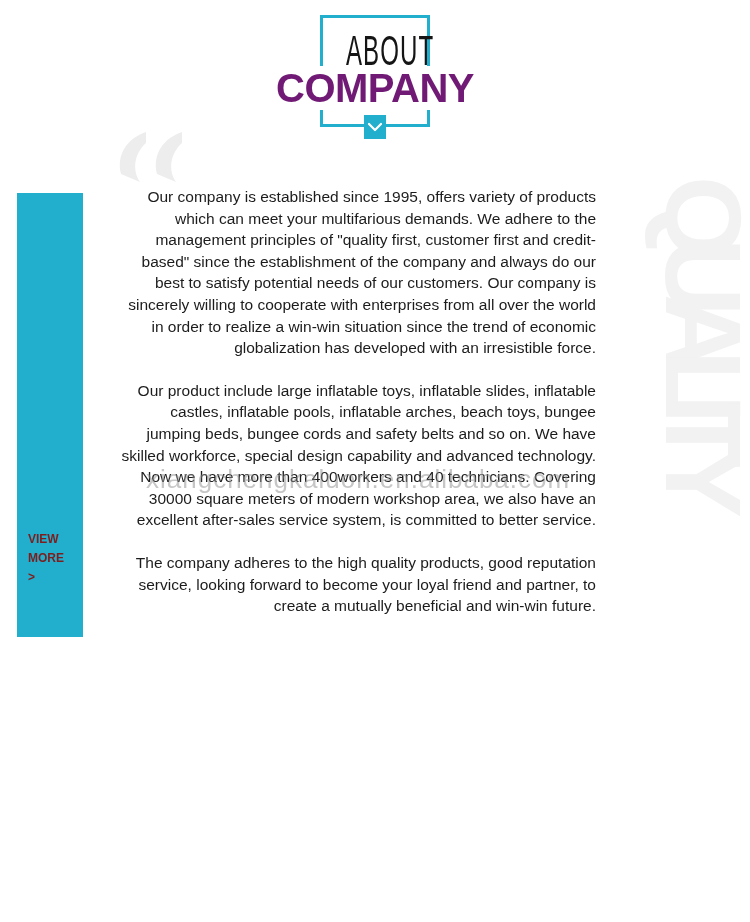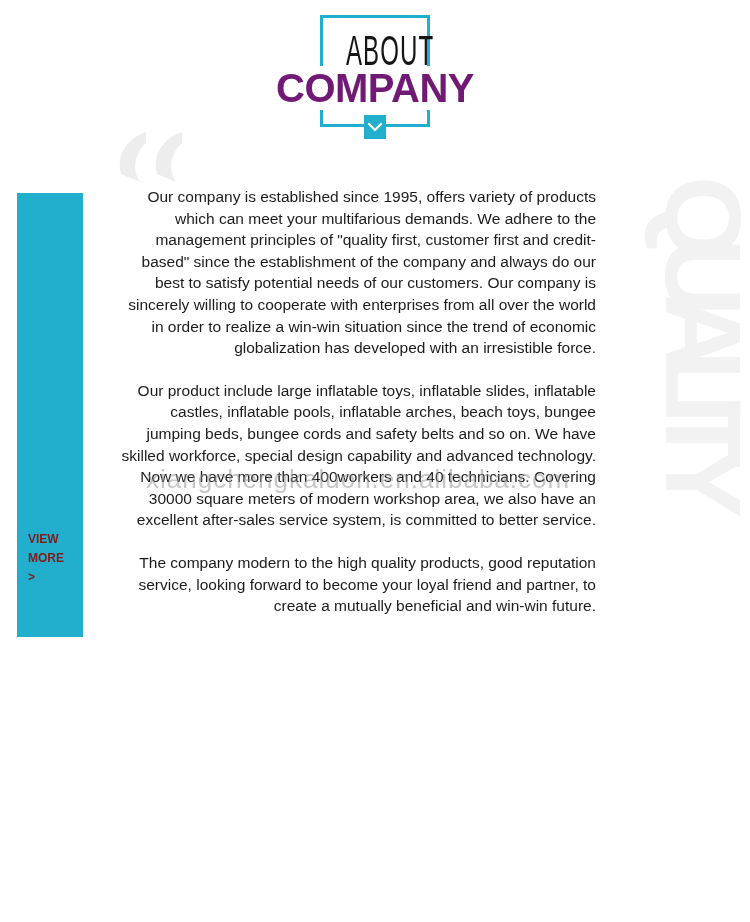--- a/index.html
+++ b/index.html
@@ -93,21 +93,21 @@
 
   <div class="view-more-bar">
     <div class="view-more-label">VIEW
 MORE
 &gt;</div>
   </div>
 
   <div class="about-paragraphs">
     <p>Our company is established since 1995, offers variety of products which can meet your multifarious demands. We adhere to the management principles of "quality first, customer first and credit-based" since the establishment of the company and always do our best to satisfy potential needs of our customers. Our company is sincerely willing to cooperate with enterprises from all over the world in order to realize a win-win situation since the trend of economic globalization has developed with an irresistible force.</p>
     <p>Our product include large inflatable toys, inflatable slides, inflatable castles, inflatable pools, inflatable arches, beach toys, bungee jumping beds, bungee cords and safety belts and so on. We have skilled workforce, special design capability and advanced technology. Now we have more than 400workers and 40 technicians. Covering 30000 square meters of modern workshop area, we also have an excellent after-sales service system, is committed to better service.</p>
-    <p>The company modern to the high quality products, good reputation service, looking forward to become your loyal friend and partner, to create a mutually beneficial and win-win future.</p>
+    <p>The company adheres to the high quality products, good reputation service, looking forward to become your loyal friend and partner, to create a mutually beneficial and win-win future.</p>
   </div>
 
   <div class="watermark-overlay">xiangchengkaluon.en.alibaba.com</div>
 
   <figure class="photo photo-left">
     <svg viewBox="0 0 358 228" preserveAspectRatio="none">
       <defs>
         <linearGradient id="p1sky" x1="0" y1="0" x2="0" y2="1">
           <stop offset="0" stop-color="#a2b5c2"></stop>
             <stop offset="0.7" stop-color="#c7d1d4"></stop>

